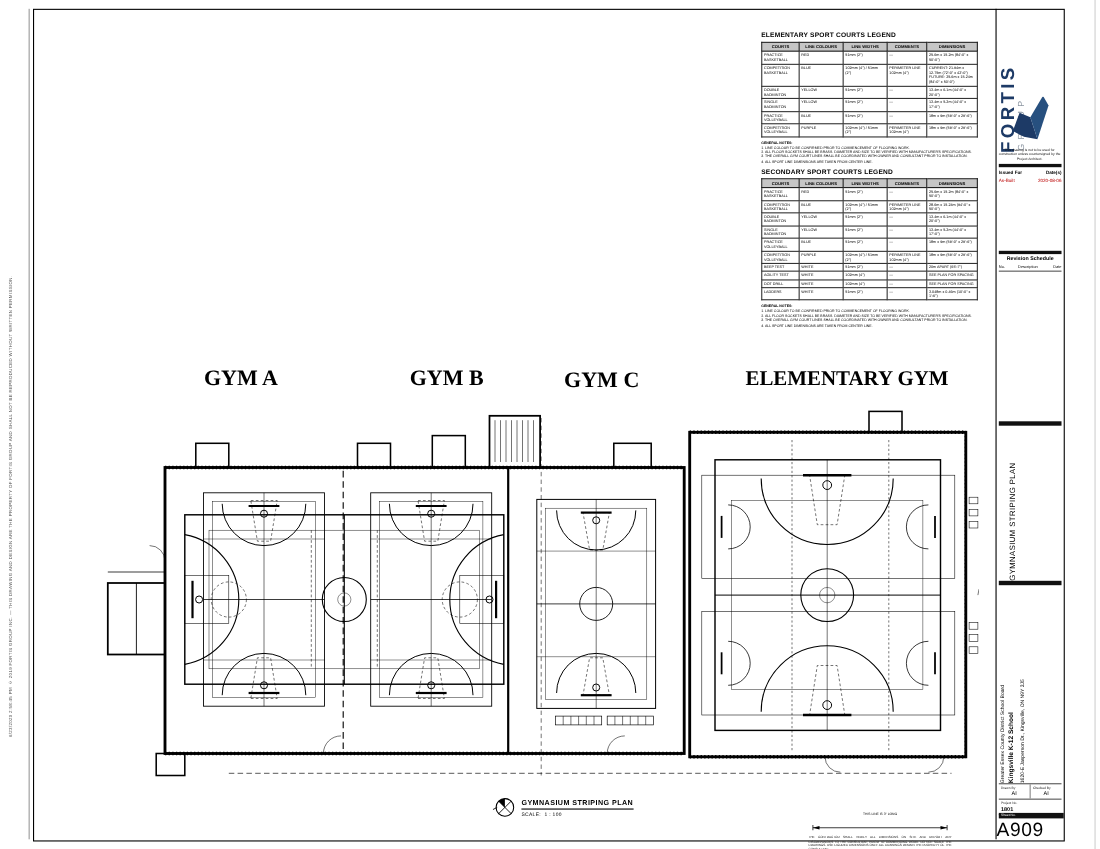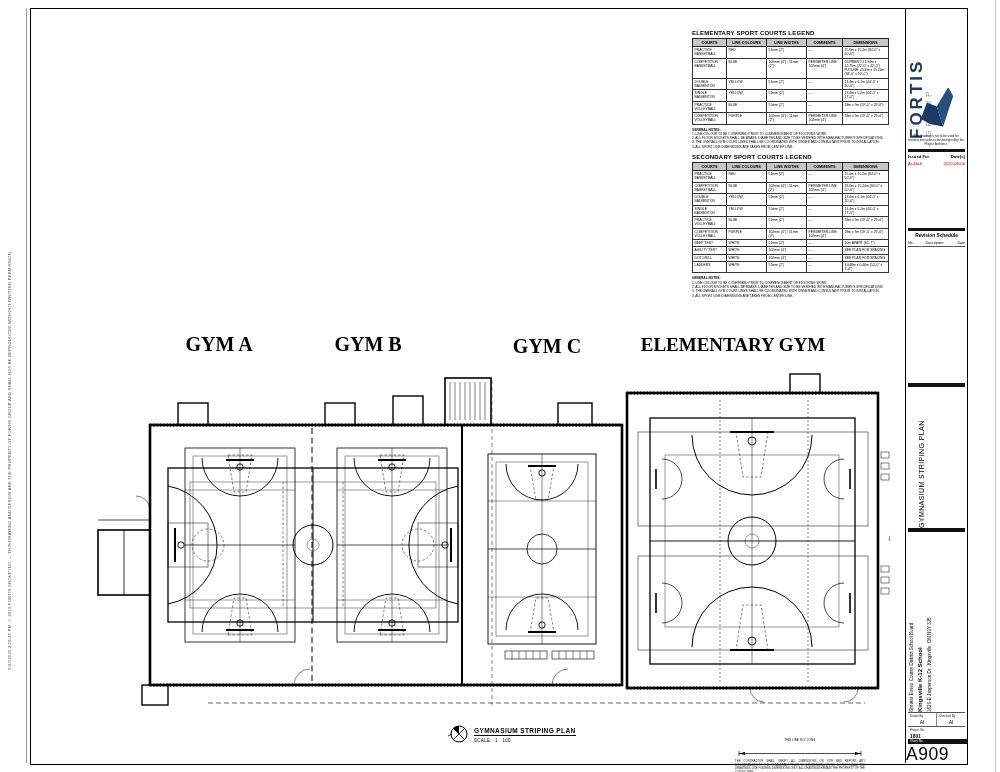--- a/index.html
+++ b/index.html
@@ -20,21 +20,21 @@
   table.lg{border-collapse:collapse;width:196px;table-layout:fixed;}
   table.lg th{background:#c6c6c6;border:0.6px solid #222;font-size:3.8px;font-weight:bold;
     padding:1.5px 1px;text-align:center;}
   table.lg td{border:0.5px solid #333;font-size:3.4px;line-height:1.25;padding:1px 1.5px;
     vertical-align:top;word-wrap:break-word;}
   .notes{margin-top:3px;font-size:3.2px;line-height:1.35;width:196px;}
   .notes .nt{font-weight:bold;}
   
   .gym-label{font-family:"Liberation Serif",serif;font-weight:bold;font-size:20px;
     transform:translateX(-50%);white-space:nowrap;}
-  .gym-label.sm{font-size:19px;}
+  .gym-label.sm{font-size:19px;margin-left:37px;}
   
   .dwg-title{font-size:6.5px;font-weight:bold;letter-spacing:.4px;border-bottom:1px solid #000;
     padding-bottom:1px;white-space:nowrap;}
   .dwg-scale{font-size:4.5px;margin-top:1.5px;letter-spacing:.3px;}
   .scale-note{font-size:2.8px;color:#222;line-height:1.3;text-align:justify;}
   .scale-bar-label{font-size:3px;text-align:center;}
   .fortis-wrap{left:908px;top:14px;width:58px;height:125px;writing-mode:vertical-rl;
     transform:rotate(180deg);display:flex;align-items:flex-start;}
   .fortis-name{font-size:17px;font-weight:bold;color:#1d3a66;letter-spacing:3px;line-height:1;}
   .fortis-sub{font-size:8px;color:#8b95a1;letter-spacing:4px;line-height:1;margin-top:2px;}
@@ -249,21 +249,21 @@
       <div>
           <div>1. LINE COLOUR TO BE CONFIRMED PRIOR TO COMMENCEMENT OF FLOORING WORK.</div>
           <div>2. ALL FLOOR SOCKETS SHALL BE BRASS. DIAMETER AND SIZE TO BE VERIFIED WITH MANUFACTURER'S SPECIFICATIONS.</div>
           <div>3. THE OVERALL GYM COURT LINES SHALL BE COORDINATED WITH OWNER AND CONSULTANT PRIOR TO INSTALLATION.</div>
           <div>4. ALL SPORT LINE DIMENSIONS ARE TAKEN FROM CENTER LINE.</div>
         </div>
     </div>
   </div>
 
   <div class="abs gym-label" style="left:219px;top:333px;">GYM A</div>
-  <div class="abs gym-label" style="left:368px;top:333px;">GYM B</div>
+  <div class="abs gym-label" style="left:406px;top:333px;">GYM B</div>
   <div class="abs gym-label" style="left:547px;top:335px;">GYM C</div>
   <div class="abs gym-label sm" style="left:733px;top:334px;">ELEMENTARY GYM</div>
 
   <svg class="abs" style="left:90px;top:370px;" width="800" height="345" viewBox="0 0 800 345">
     <defs>
       <g id="vcourt">
         <rect x="95" y="78" width="110" height="194" style="stroke:#000;stroke-width:.8;fill:none"></rect>
         <rect x="103" y="86" width="94" height="178" style="stroke:#000;stroke-width:.4;fill:none"></rect>
         <line x1="150" y1="78" x2="150" y2="272" style="stroke:#000;stroke-width:.5"></line>
         <line x1="95" y1="175" x2="205" y2="175" style="stroke:#000;stroke-width:.7"></line>

